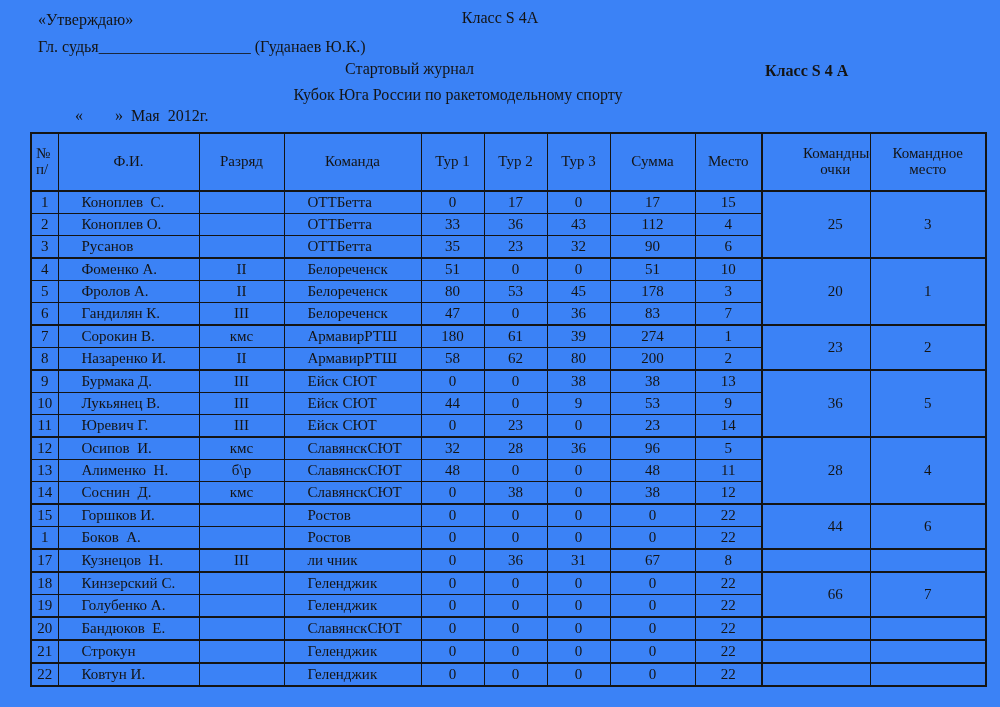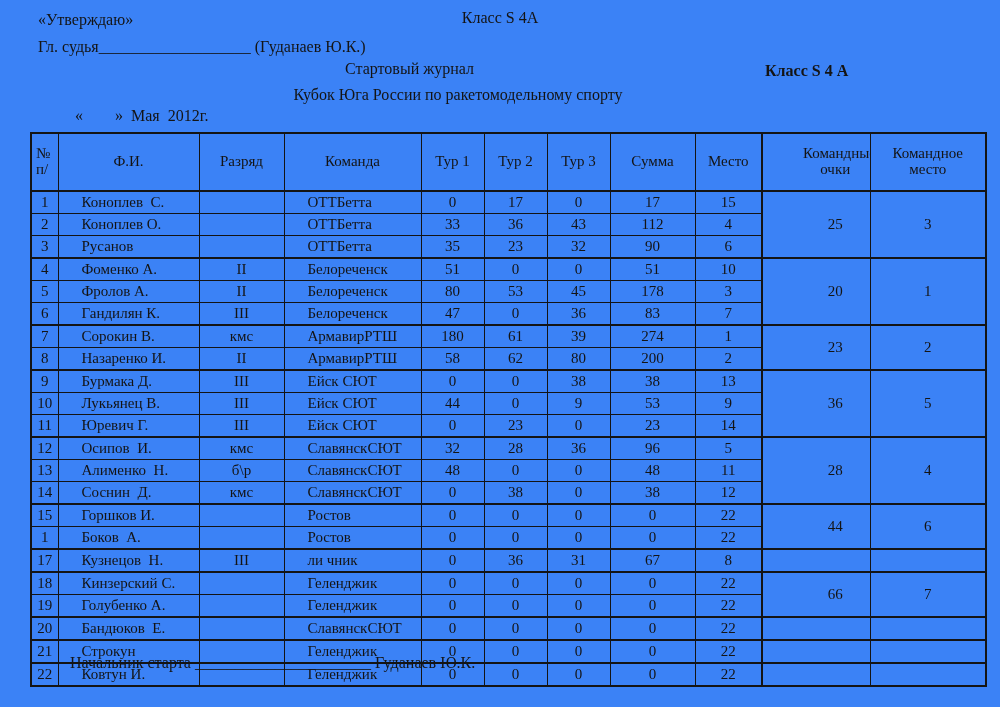--- a/index.html
+++ b/index.html
@@ -345,15 +345,14 @@
           <td class="c">0</td>
           <td class="c">0</td>
           <td class="c">0</td>
           <td class="c">22</td>
           <td class="c pts" rowspan="1"></td>
           <td class="c" rowspan="1"></td>
         </tr>
       </tbody>
   </table>
 
-  <div class="foot foot1">Начальник старта ______________________ Гуданаев Ю.К.</div>
 
 </div>
 
 </body></html>

